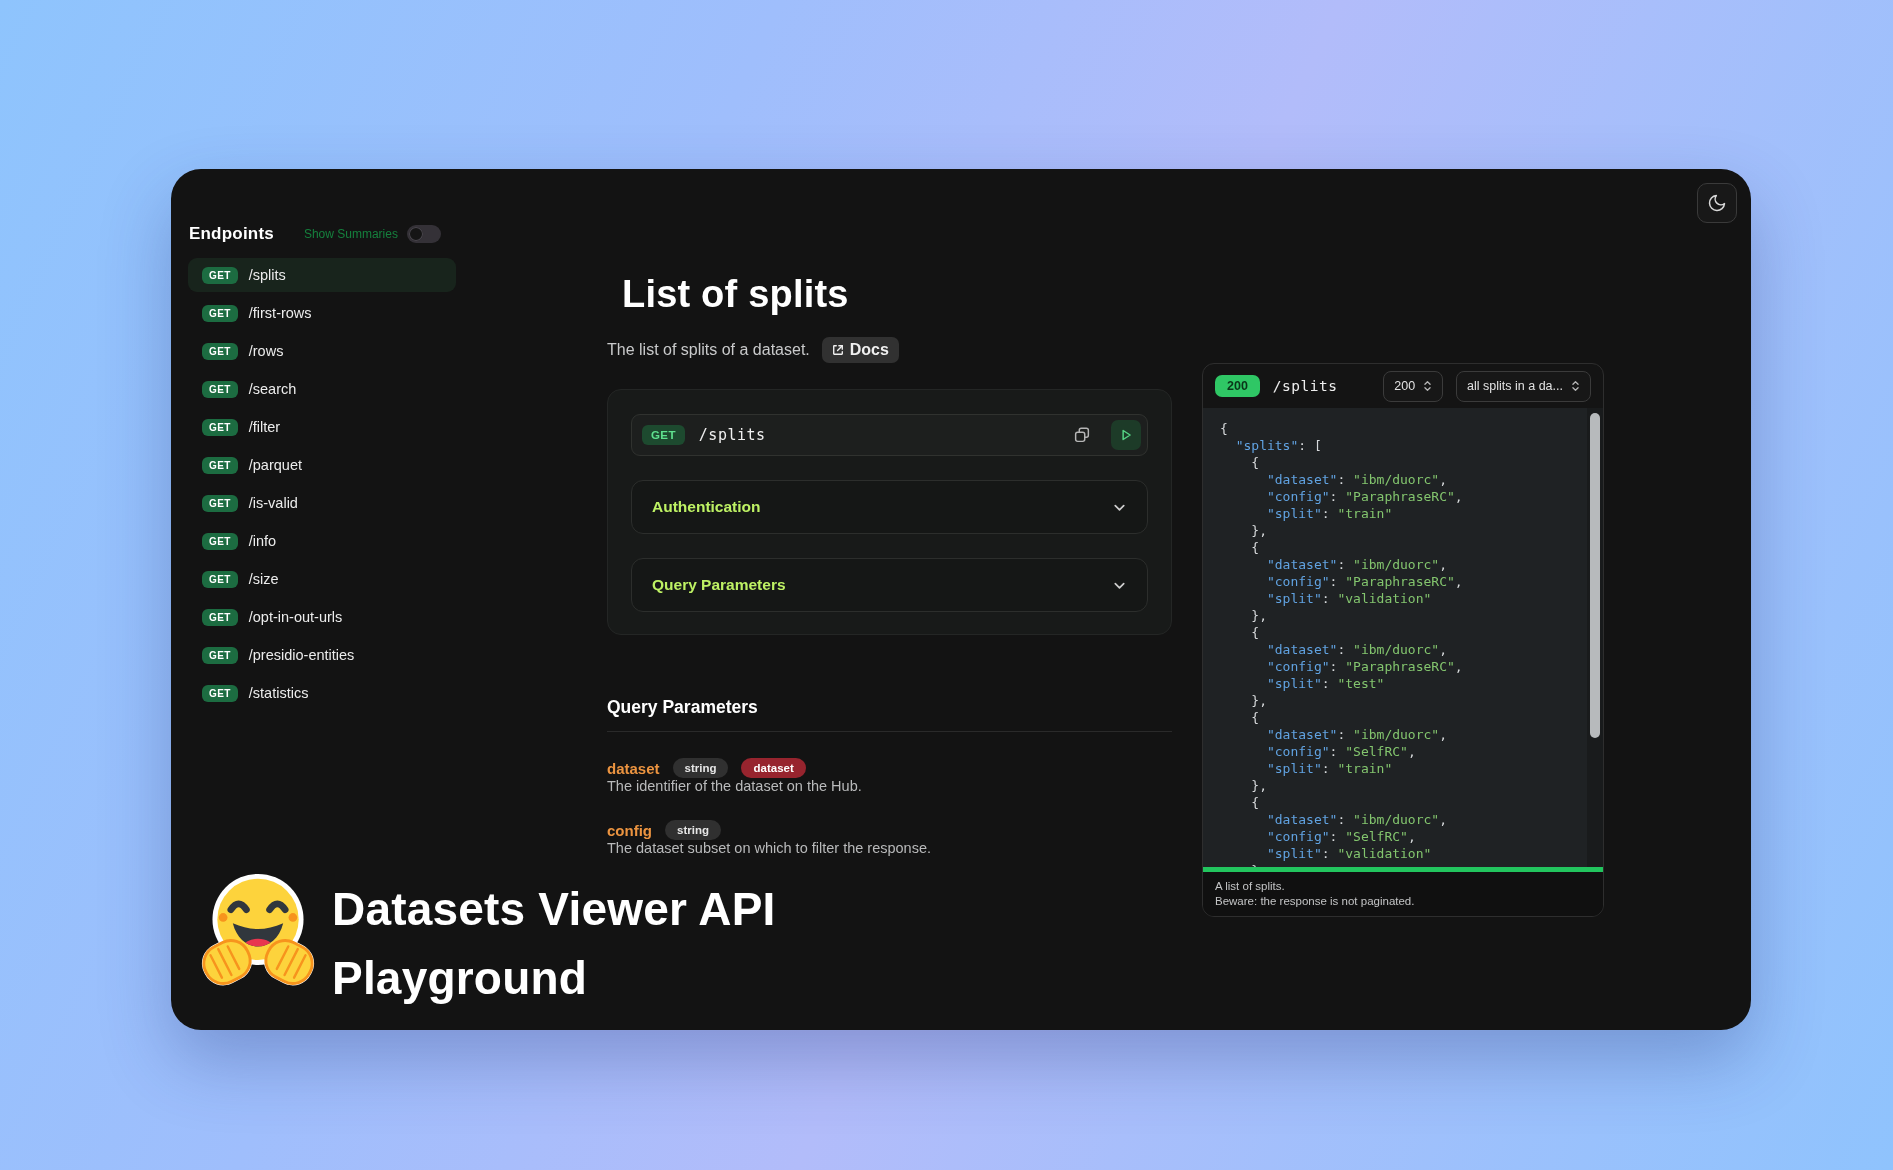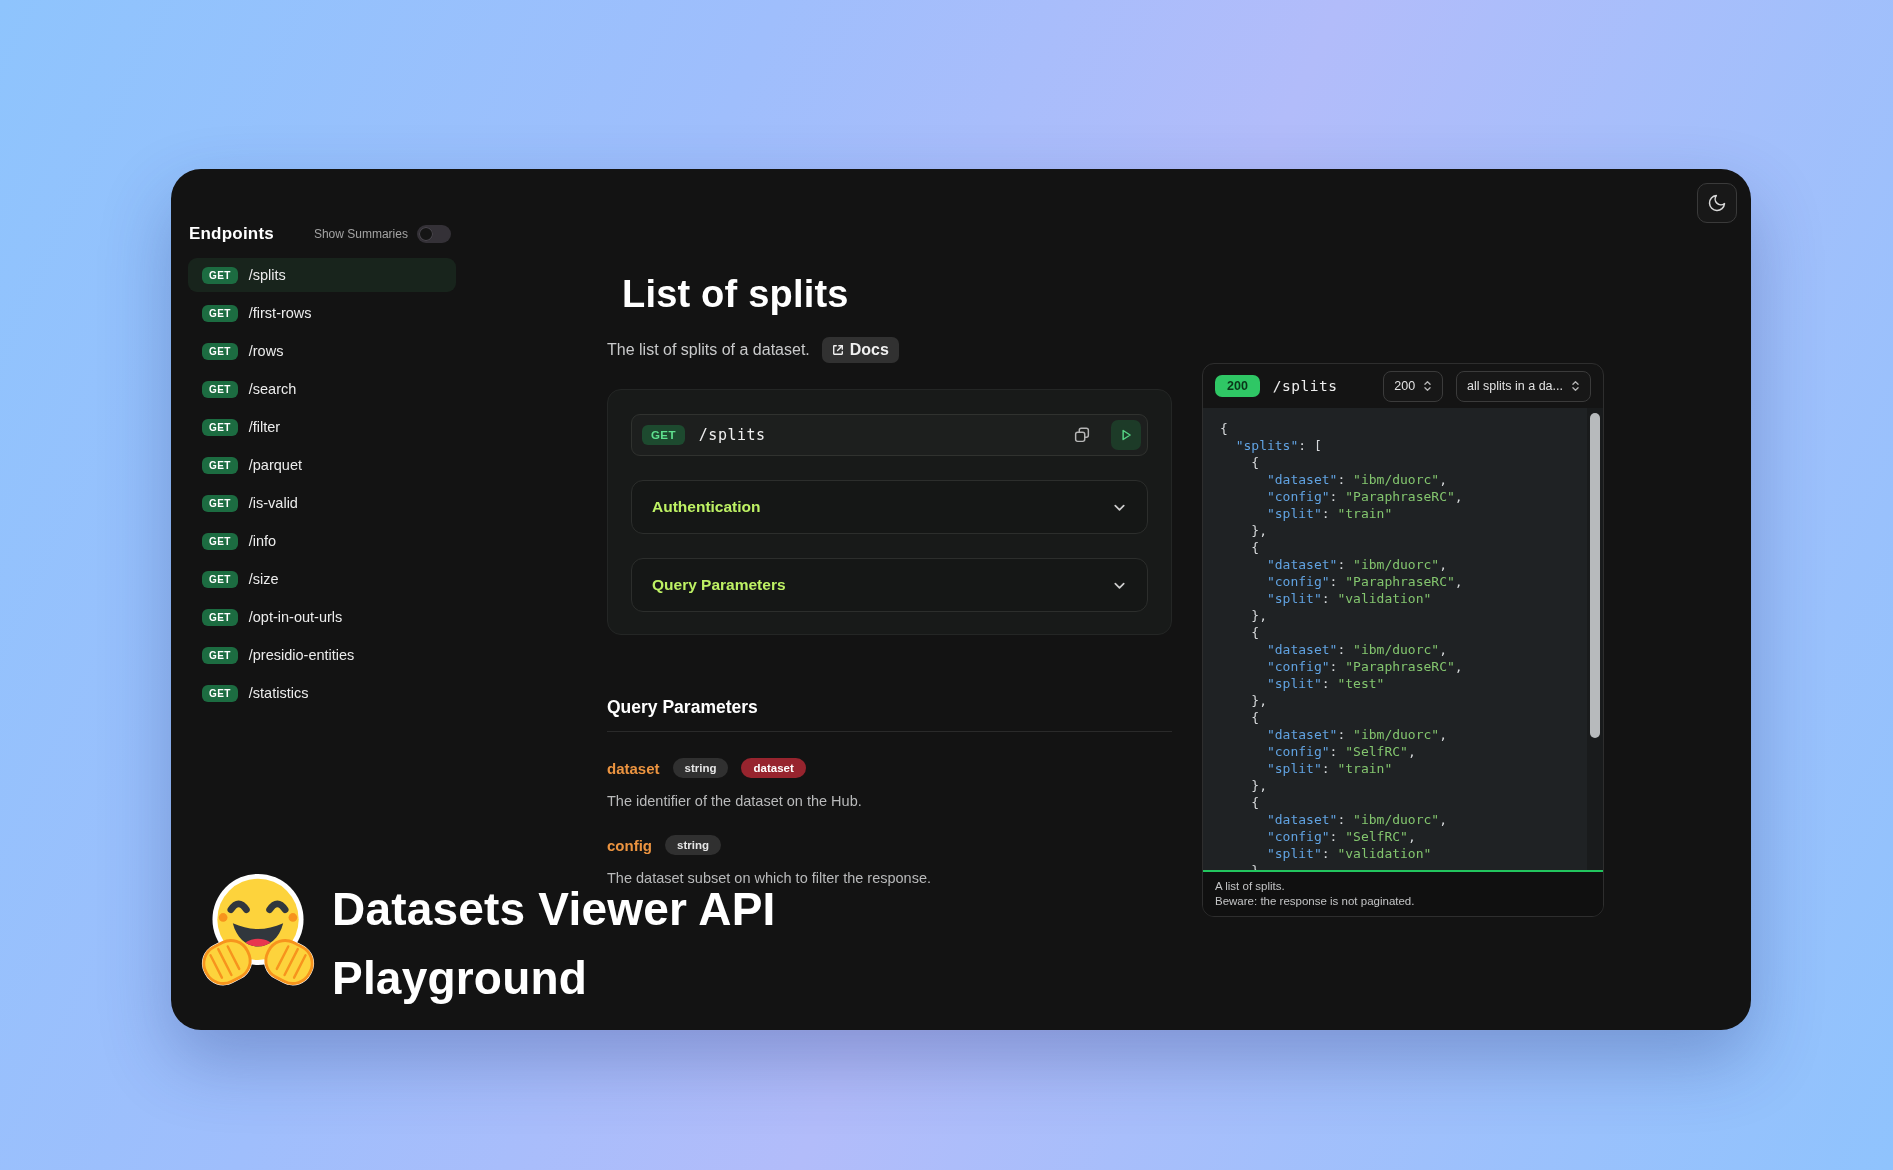--- a/index.html
+++ b/index.html
@@ -20,21 +20,21 @@
   
   .moon-btn {
     position:absolute; top:14px; right:14px; width:40px; height:40px;
     border:1px solid #3a3a3a; border-radius:10px; background:#181818;
     display:flex; align-items:center; justify-content:center; cursor:pointer;
   }
   
   .sidebar { position:absolute; left:17px; top:55px; width:268px; }
   .sb-head { display:flex; align-items:center; padding-left:1px; }
   .sb-title { font-size:17px; font-weight:bold; color:#ffffff; letter-spacing:.2px; }
-  .sb-toggle-label { font-size:12px; color:#a3a3a3; margin-left:40px; margin-right:9px; }
+  .sb-toggle-label { font-size:12px; color:#15803d; margin-left:30px; margin-right:9px; }
   .toggle { width:34px; height:18px; border-radius:9px; background:#343137; position:relative; cursor:pointer; }
   .toggle .knob { position:absolute; left:2px; top:2px; width:14px; height:14px; border-radius:50%; background:#151515; box-shadow:inset 0 0 0 1px #49464d; }
   .sb-list { margin-top:14px; }
   .sb-item { display:flex; align-items:center; gap:11px; height:34px; padding:0 14px; border-radius:9px; margin-bottom:4px; cursor:pointer; }
   .sb-item.active { background:#18241c; }
   .get-badge {
     background:#1c6c41; color:#ffffff; font-size:10px; font-weight:bold;
     padding:3px 7px; border-radius:6px; letter-spacing:.4px; line-height:11px;
   }
   .sb-label { color:#ececec; font-size:14.5px; }
@@ -67,21 +67,21 @@
   }
   .acc-label { font-size:15.5px; font-weight:bold; color:#bef264; }
   
   .qp-heading { margin-top:62px; font-size:17.5px; font-weight:bold; color:#ffffff; }
   .qp-divider { margin-top:13px; height:1px; background:#2a2a2a; }
   .param-block { margin-top:26px; }
   .param-row { display:flex; align-items:center; gap:13px; }
   .param-name { color:#ec9440; font-weight:bold; font-size:15px; }
   .chip { background:#303030; color:#e6e6e6; font-size:11.5px; font-weight:bold; padding:4px 12px; border-radius:11px; }
   .chip.req { background:#97242e; color:#ffffff; }
-  .param-desc { color:#b9babb; font-size:14.5px; margin-top:15px; }
+  .param-desc { color:#b9babb; font-size:14.5px; margin-top:0; }
   
   .resp-panel {
     position:absolute; left:1031px; top:194px; width:402px; height:554px;
     border:1px solid #2e2e2e; border-radius:12px; background:#141414;
     display:flex; flex-direction:column; overflow:hidden;
   }
   .resp-head { height:44px; display:flex; align-items:center; padding:0 12px; gap:13px; flex:none; }
   .status-badge { background:#2fc765; color:#0a3519; font-weight:bold; font-size:12.5px; padding:4px 12px; border-radius:7px; }
   .resp-path { color:#eeeeee; font-size:14.5px; letter-spacing:.5px; }
   .resp-spacer { flex:1; }
@@ -93,21 +93,21 @@
   .code-area { flex:1; background:#1f2224; position:relative; overflow:hidden; }
   .code-area pre {
     margin:0; padding:12px 24px 0 17px;
     font-family:"DejaVu Sans Mono", monospace; font-size:13px; line-height:17px;
     color:#d7dadc; white-space:pre;
   }
   .j-k { color:#61a3e2; }
   .j-s { color:#83c56e; }
   .code-rail { position:absolute; right:0; top:0; bottom:0; width:16px; background:#191b1c; }
   .code-thumb { position:absolute; right:3px; top:5px; width:10px; height:325px; background:#b7babc; border-radius:5px; cursor:pointer; }
-  .resp-foot { flex:none; background:#101010; border-top:2px solid #22c55e; padding:7px 12px; }
+  .resp-foot { flex:none; background:#101010; border-top:5px solid #22c55e; padding:7px 12px; }
   .resp-note { color:#c3c4c5; font-size:11.5px; line-height:15px; }
   
   .brand { position:absolute; left:25px; top:700px; display:flex; align-items:flex-start; gap:12px; }
   .brand-emoji { width:124px; height:126px; flex:none; }
   .brand-title { color:#ffffff; font-weight:bold; font-size:46px; line-height:69px; letter-spacing:.2px; margin-top:6px; }
   svg { display:block; }
 </style>
 </head>
 <body>
 

